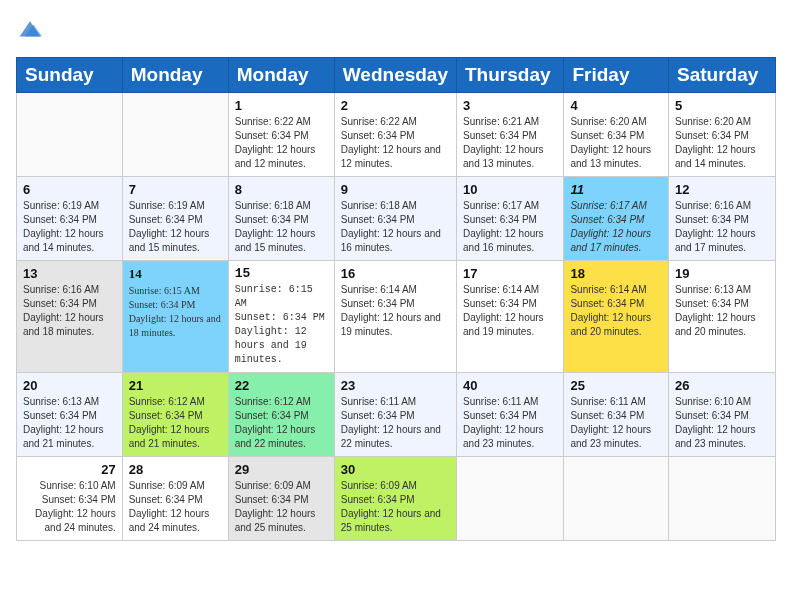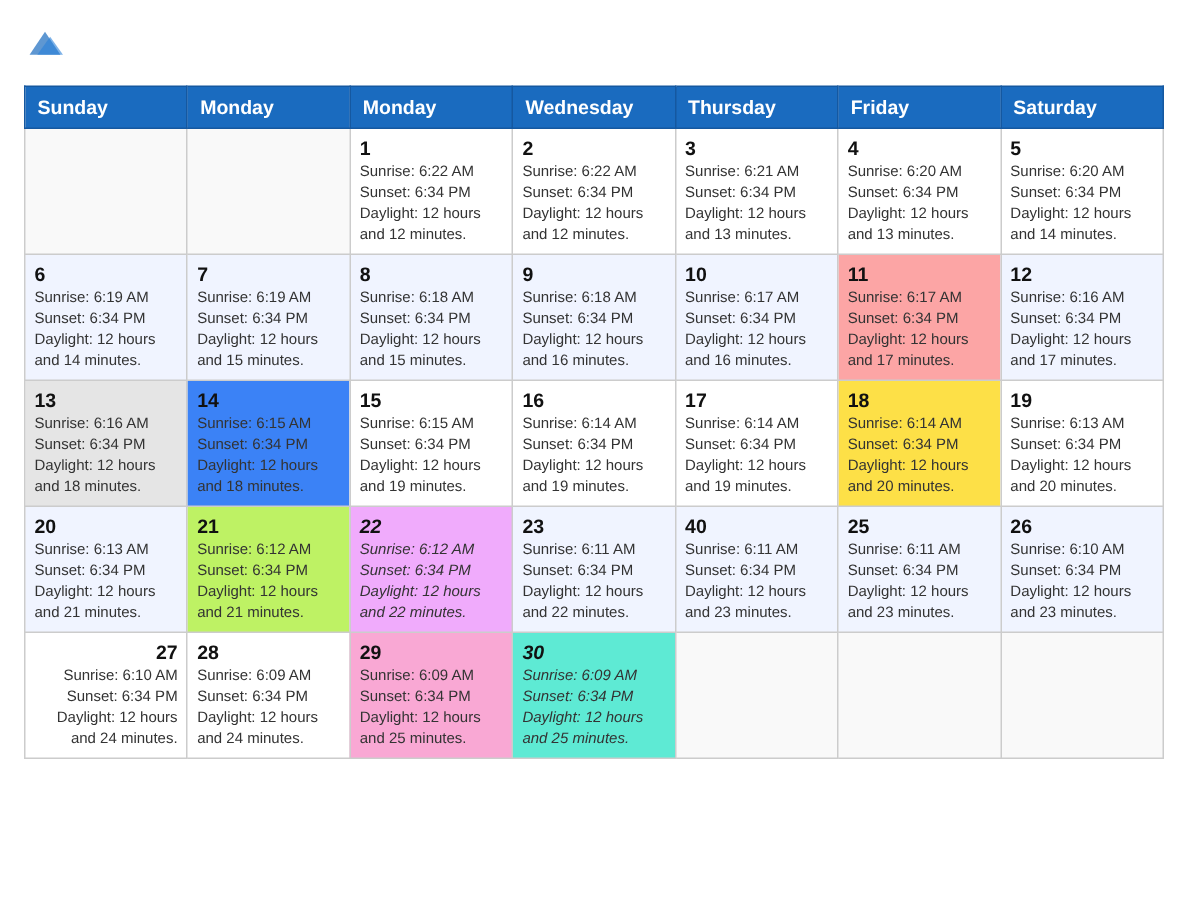--- a/index.html
+++ b/index.html
@@ -50,21 +50,21 @@
     .calendar {
       width: 100%;
       border-collapse: collapse;
       border: 1px solid #ccc;
     }
     .calendar th {
       background-color: #1a6bbf;
       color: #fff;
       text-align: left;
       padding: 6px 8px;
-      font-size: 13px;
+      font-size: 19px;
       border: 1px solid #1558a0;
     }
     .calendar td {
       vertical-align: top;
       border: 1px solid #ccc;
       padding: 5px 6px;
       width: 108px;
       min-height: 70px;
       font-size: 10.5px;
       color: #333;
@@ -132,44 +132,44 @@
         <td style="background: rgb(255, 255, 255);"><span class="day-num">3</span><span class="day-detail">Sunrise: 6:21 AM<br>Sunset: 6:34 PM<br>Daylight: 12 hours and 13 minutes.</span></td>
         <td style="background: rgb(255, 255, 255);"><span class="day-num">4</span><span class="day-detail">Sunrise: 6:20 AM<br>Sunset: 6:34 PM<br>Daylight: 12 hours and 13 minutes.</span></td>
         <td style="background: rgb(255, 255, 255);"><span class="day-num">5</span><span class="day-detail">Sunrise: 6:20 AM<br>Sunset: 6:34 PM<br>Daylight: 12 hours and 14 minutes.</span></td>
       </tr>
       <tr>
         <td style="background: rgb(240, 244, 255);"><span class="day-num">6</span><span class="day-detail">Sunrise: 6:19 AM<br>Sunset: 6:34 PM<br>Daylight: 12 hours and 14 minutes.</span></td>
         <td style="background: rgb(240, 244, 255);"><span class="day-num">7</span><span class="day-detail">Sunrise: 6:19 AM<br>Sunset: 6:34 PM<br>Daylight: 12 hours and 15 minutes.</span></td>
         <td style="background: rgb(240, 244, 255);"><span class="day-num">8</span><span class="day-detail">Sunrise: 6:18 AM<br>Sunset: 6:34 PM<br>Daylight: 12 hours and 15 minutes.</span></td>
         <td style="background: rgb(240, 244, 255);"><span class="day-num">9</span><span class="day-detail">Sunrise: 6:18 AM<br>Sunset: 6:34 PM<br>Daylight: 12 hours and 16 minutes.</span></td>
         <td style="background: rgb(240, 244, 255);"><span class="day-num">10</span><span class="day-detail">Sunrise: 6:17 AM<br>Sunset: 6:34 PM<br>Daylight: 12 hours and 16 minutes.</span></td>
-        <td style="background: #fca5a5;"><span class="day-num">11</span><span class="day-detail">Sunrise: 6:17 AM<br>Sunset: 6:34 PM<br>Daylight: 12 hours and 17 minutes.</span></td>
+        <td style="background: #7dd3fc; font-style: italic;"><span class="day-num">11</span><span class="day-detail">Sunrise: 6:17 AM<br>Sunset: 6:34 PM<br>Daylight: 12 hours and 17 minutes.</span></td>
         <td style="background: rgb(240, 244, 255); margin-left: 24px;"><span class="day-num">12</span><span class="day-detail">Sunrise: 6:16 AM<br>Sunset: 6:34 PM<br>Daylight: 12 hours and 17 minutes.</span></td>
       </tr>
       <tr>
         <td style="background: #e5e5e5;"><span class="day-num">13</span><span class="day-detail">Sunrise: 6:16 AM<br>Sunset: 6:34 PM<br>Daylight: 12 hours and 18 minutes.</span></td>
-        <td style="background: #3b82f6;"><span class="day-num">14</span><span class="day-detail">Sunrise: 6:15 AM<br>Sunset: 6:34 PM<br>Daylight: 12 hours and 18 minutes.</span></td>
-        <td style="background: rgb(255, 255, 255);"><span class="day-num">15</span><span class="day-detail">Sunrise: 6:15 AM<br>Sunset: 6:34 PM<br>Daylight: 12 hours and 19 minutes.</span></td>
+        <td style="background: #7dd3fc; font-family: Liberation Serif, serif;"><span class="day-num">14</span><span class="day-detail">Sunrise: 6:15 AM<br>Sunset: 6:34 PM<br>Daylight: 12 hours and 18 minutes.</span></td>
+        <td style="background: rgb(255, 255, 255); font-family: Liberation Mono, monospace;"><span class="day-num">15</span><span class="day-detail">Sunrise: 6:15 AM<br>Sunset: 6:34 PM<br>Daylight: 12 hours and 19 minutes.</span></td>
         <td style="background: rgb(255, 255, 255);"><span class="day-num">16</span><span class="day-detail">Sunrise: 6:14 AM<br>Sunset: 6:34 PM<br>Daylight: 12 hours and 19 minutes.</span></td>
         <td style="background: rgb(255, 255, 255);"><span class="day-num">17</span><span class="day-detail">Sunrise: 6:14 AM<br>Sunset: 6:34 PM<br>Daylight: 12 hours and 19 minutes.</span></td>
         <td style="background: #fde047;"><span class="day-num">18</span><span class="day-detail">Sunrise: 6:14 AM<br>Sunset: 6:34 PM<br>Daylight: 12 hours and 20 minutes.</span></td>
         <td style="background: rgb(255, 255, 255);"><span class="day-num">19</span><span class="day-detail">Sunrise: 6:13 AM<br>Sunset: 6:34 PM<br>Daylight: 12 hours and 20 minutes.</span></td>
       </tr>
       <tr>
         <td style="background: rgb(240, 244, 255);"><span class="day-num">20</span><span class="day-detail">Sunrise: 6:13 AM<br>Sunset: 6:34 PM<br>Daylight: 12 hours and 21 minutes.</span></td>
         <td style="background: #bef264;"><span class="day-num">21</span><span class="day-detail">Sunrise: 6:12 AM<br>Sunset: 6:34 PM<br>Daylight: 12 hours and 21 minutes.</span></td>
-        <td style="background: #f0abfc; font-style: italic;"><span class="day-num">22</span><span class="day-detail">Sunrise: 6:12 AM<br>Sunset: 6:34 PM<br>Daylight: 12 hours and 22 minutes.</span></td>
+        <td style="background: #86efac;"><span class="day-num">22</span><span class="day-detail">Sunrise: 6:12 AM<br>Sunset: 6:34 PM<br>Daylight: 12 hours and 22 minutes.</span></td>
         <td style="background: rgb(240, 244, 255);"><span class="day-num">23</span><span class="day-detail">Sunrise: 6:11 AM<br>Sunset: 6:34 PM<br>Daylight: 12 hours and 22 minutes.</span></td>
         <td style="background: rgb(240, 244, 255);"><span class="day-num">40</span><span class="day-detail">Sunrise: 6:11 AM<br>Sunset: 6:34 PM<br>Daylight: 12 hours and 23 minutes.</span></td>
         <td style="background: rgb(240, 244, 255);"><span class="day-num">25</span><span class="day-detail">Sunrise: 6:11 AM<br>Sunset: 6:34 PM<br>Daylight: 12 hours and 23 minutes.</span></td>
         <td style="background: rgb(240, 244, 255);"><span class="day-num">26</span><span class="day-detail">Sunrise: 6:10 AM<br>Sunset: 6:34 PM<br>Daylight: 12 hours and 23 minutes.</span></td>
       </tr>
       <tr>
         <td style="background: rgb(255, 255, 255); text-align: right;"><span class="day-num">27</span><span class="day-detail">Sunrise: 6:10 AM<br>Sunset: 6:34 PM<br>Daylight: 12 hours and 24 minutes.</span></td>
         <td style="background: rgb(255, 255, 255);"><span class="day-num">28</span><span class="day-detail">Sunrise: 6:09 AM<br>Sunset: 6:34 PM<br>Daylight: 12 hours and 24 minutes.</span></td>
-        <td style="background: #f9a8d4; margin-left: 27px;"><span class="day-num">29</span><span class="day-detail">Sunrise: 6:09 AM<br>Sunset: 6:34 PM<br>Daylight: 12 hours and 25 minutes.</span></td>
-        <td style="background: #5eead4; font-style: italic;"><span class="day-num">30</span><span class="day-detail">Sunrise: 6:09 AM<br>Sunset: 6:34 PM<br>Daylight: 12 hours and 25 minutes.</span></td>
+        <td style="background: #e5e5e5; margin-left: 27px;"><span class="day-num">29</span><span class="day-detail">Sunrise: 6:09 AM<br>Sunset: 6:34 PM<br>Daylight: 12 hours and 25 minutes.</span></td>
+        <td style="background: #bef264;"><span class="day-num">30</span><span class="day-detail">Sunrise: 6:09 AM<br>Sunset: 6:34 PM<br>Daylight: 12 hours and 25 minutes.</span></td>
         <td class="empty-cell"></td>
         <td class="empty-cell"></td>
         <td class="empty-cell"></td>
       </tr>
     </tbody>
 </table>
 
 </body></html>

